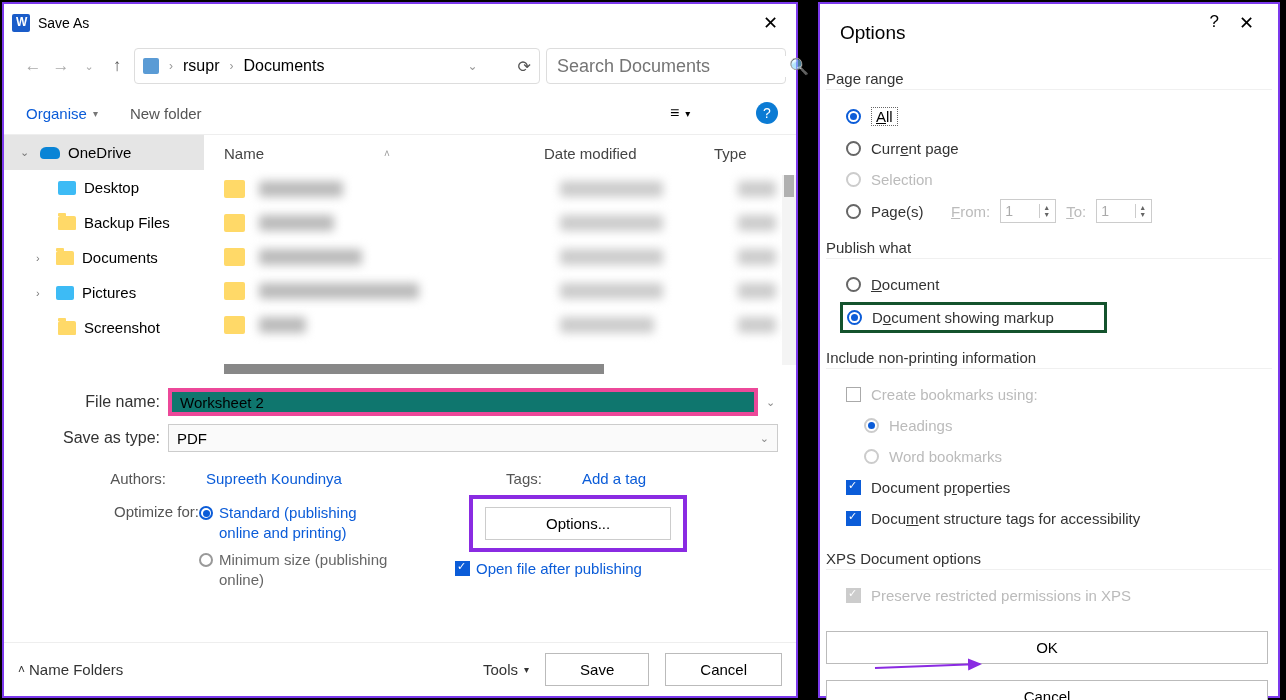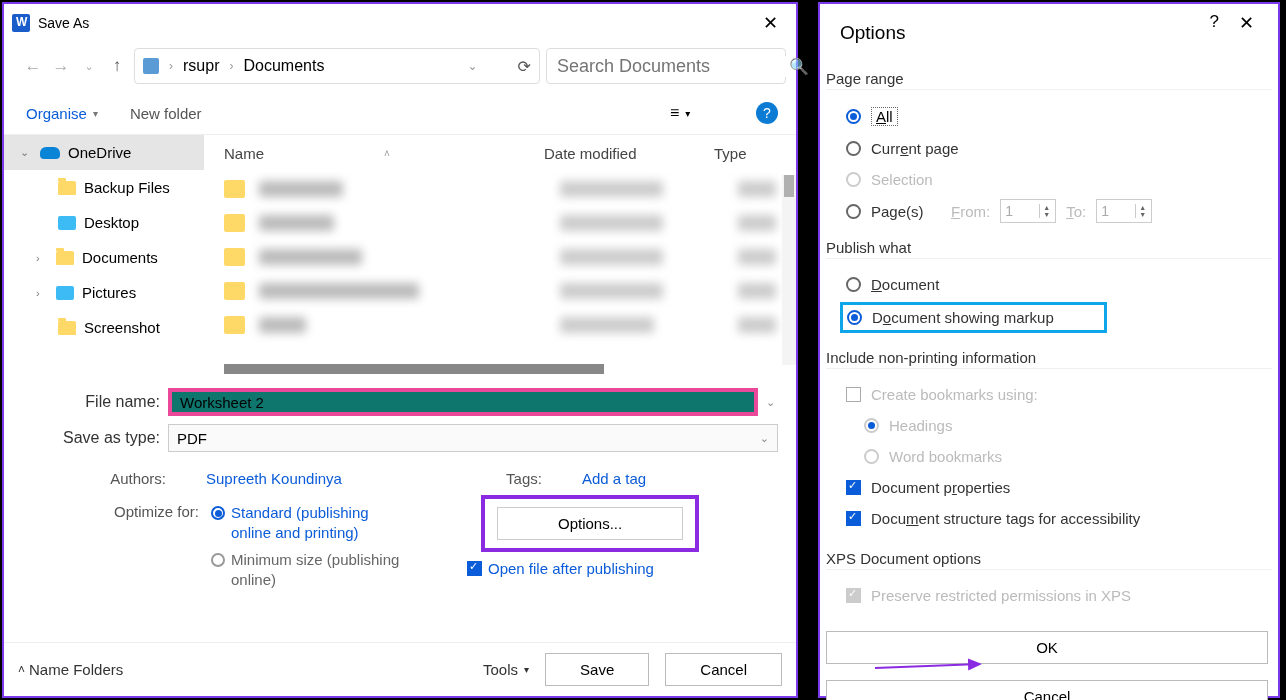--- a/index.html
+++ b/index.html
@@ -51,21 +51,21 @@
 .scroll-thumb { width: 10px; height: 22px; background: #b0b0b0; margin: 0 auto; }
 .hscroll { position: absolute; bottom: 0; left: 20px; width: 380px; height: 10px; background: #888; }
 .form-area { padding: 14px 18px 0 18px; }
 .form-row { display: flex; align-items: center; gap: 8px; margin-bottom: 8px; }
 .form-label { width: 138px; text-align: right; font-size: 16px; color: #333; }
 .form-input { flex: 1; border: 4px solid #ec4899; height: 28px; padding: 10px 8px; font-size: 15px; background: #0f766e; }
 .form-select { flex: 1; border: 1px solid #ccc; height: 28px; padding: 0 8px; font-size: 15px; display: flex; align-items: center; justify-content: space-between; background: #fafafa; }
 .meta-row { display: flex; padding: 10px 0 4px 44px; gap: 40px; font-size: 15px; }
 .meta-label { color: #555; width: 100px; text-align: right; }
 .meta-link { color: #0b5cd8; cursor: pointer; }
-.optimize-block { display: flex; padding: 12px 0 0 44px; font-size: 15px; gap: 12px; }
+.optimize-block { display: flex; padding: 12px 0 0 44px; font-size: 15px; }
 .opt-label { color: #555; width: 133px; text-align: right; }
 .radio-list { display: flex; flex-direction: column; gap: 6px; }
 .radio-item { display: flex; align-items: flex-start; gap: 6px; }
 .radio-outer { width: 14px; height: 14px; border: 2px solid #0b5cd8; border-radius: 50%; margin-top: 3px; position: relative; flex-shrink: 0; }
 .radio-outer.grey { border-color: #999; }
 .radio-outer.checked::after { content: ""; width: 7px; height: 7px; background: #0b5cd8; border-radius: 50%; position: absolute; top: 1.5px; left: 1.5px; }
 .radio-label { color: #0b5cd8; line-height: 1.35; }
 .radio-label.grey { color: #666; }
 .options-btn-wrap { border: 4px solid #8a2be2; padding: 8px 12px; display: inline-block; }
 .options-btn { border: 1px solid #ccc; background: #fff; padding: 7px 60px; font-size: 15px; cursor: pointer; }
@@ -89,21 +89,21 @@
 .ro.blue { border-color: #0b5cd8; }
 .ro.disabled { border-color: #ccc; }
 .ro.checked::after { content: ""; width: 7px; height: 7px; background: #0b5cd8; border-radius: 50%; position: absolute; top: 2px; left: 2px; }
 .selbox { border: 1px dotted #666; padding: 0 4px; }
 .inline-label { color: #333; }
 .inline-label.dis { color: #bbb; }
 .page-range-row { display: flex; align-items: center; gap: 10px; padding-left: 20px; margin-top: 4px; }
 .spin { width: 56px; height: 24px; border: 1px solid #ccc; display: flex; align-items: center; }
 .spin input { width: 38px; border: none; outline: none; padding: 0 4px; font-size: 14px; color: #aaa; }
 .spin .arrows { width: 14px; display: flex; flex-direction: column; font-size: 7px; color: #666; border-left: 1px solid #ccc; text-align: center; }
-.highlight-box { border: 3px solid #0ea5e9; padding: 4px 50px 4px 4px; display: inline-flex; align-items: center; gap: 10px; }
+.highlight-box { border: 3px solid #14532d; padding: 4px 50px 4px 4px; display: inline-flex; align-items: center; gap: 10px; }
 .cb-line { display: flex; align-items: center; gap: 10px; padding: 7px 0 7px 20px; }
 u.accel { text-decoration: underline; }
 </style>
 </head>
 <body>
 
 <div class="window save-as">
   <div class="titlebar">
     <span class="icon-word"></span>
     <span>Save As</span>
@@ -144,26 +144,26 @@
   </div>
 
   <div class="explorer">
     <div class="sidebar">
       <div class="tree-item selected">
         <span class="chevron-small">⌄</span>
         <span class="onedrive-icon"></span>
         <span>OneDrive</span>
       </div>
       <div class="tree-item child">
+        <span class="desktop-icon"></span>
+        <span>Desktop</span>
+      </div>
+      <div class="tree-item child">
         <span class="folder-icon"></span>
         <span>Backup Files</span>
-      </div>
-      <div class="tree-item child">
-        <span class="desktop-icon"></span>
-        <span>Desktop</span>
       </div>
       <div class="tree-item child2">
         <span class="chevron-small">›</span>
         <span class="folder-icon"></span>
         <span>Documents</span>
       </div>
       <div class="tree-item child2">
         <span class="chevron-small">›</span>
         <span class="pictures-icon"></span>
         <span>Pictures</span>

